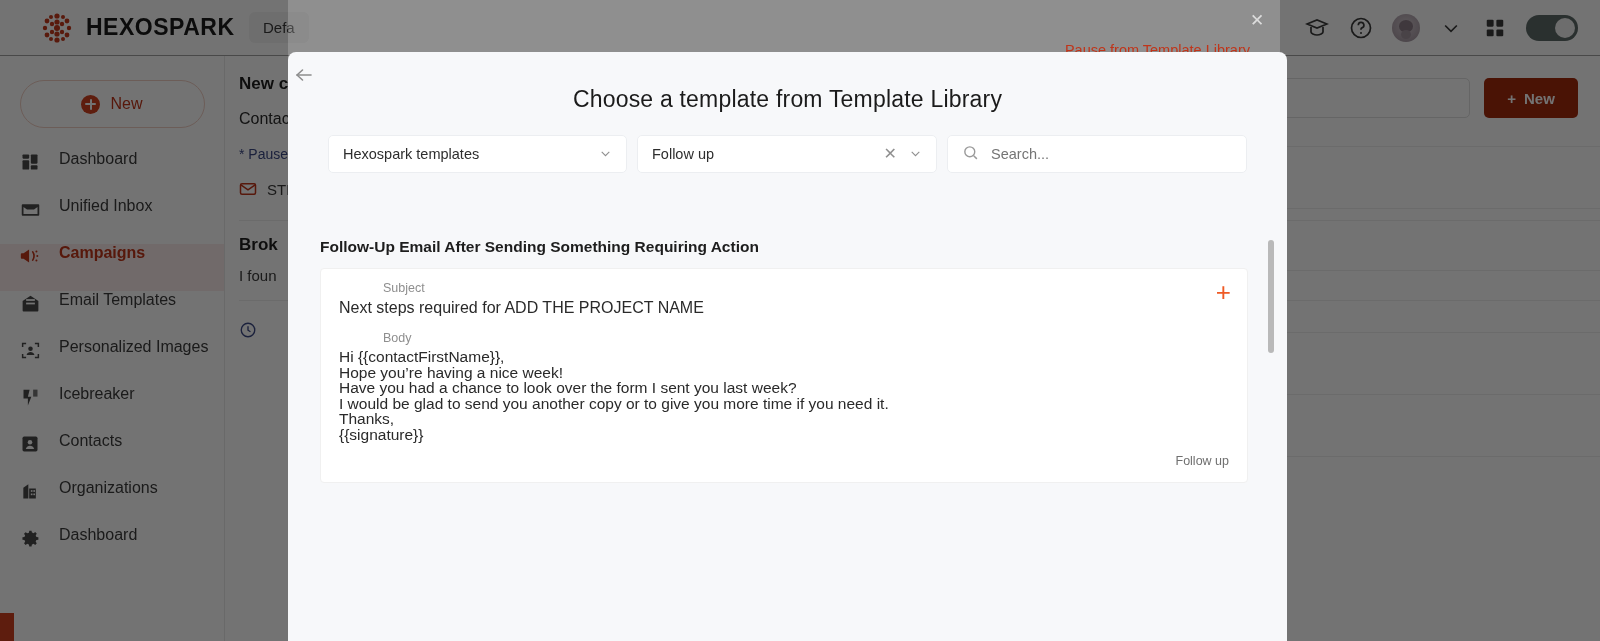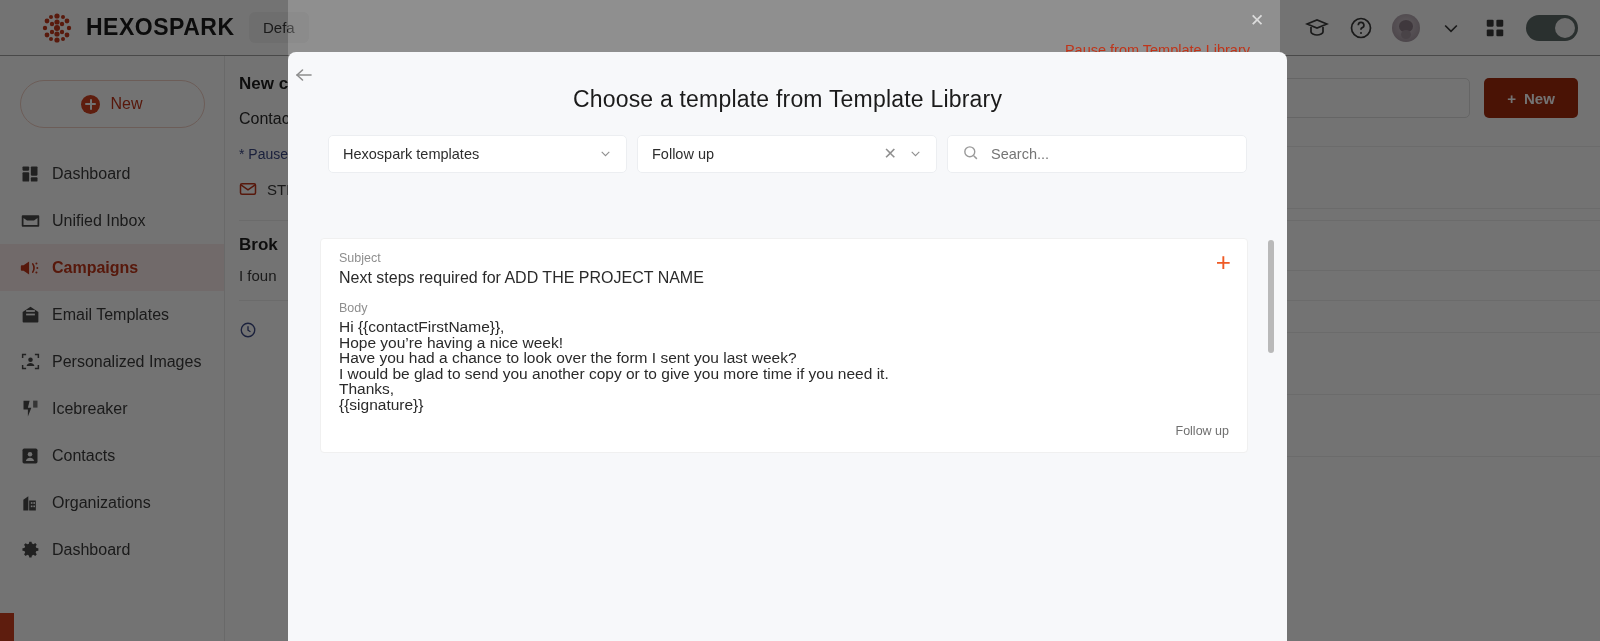--- a/index.html
+++ b/index.html
@@ -73,21 +73,21 @@
     width: 19px; height: 19px; border-radius: 50%; background: #d1401f;
     position: relative; flex: none;
   }
   .plus-circle::before, .plus-circle::after {
     content: ""; position: absolute; background: #fff; border-radius: 1px;
   }
   .plus-circle::before { left: 4px; top: 8.5px; width: 11px; height: 2px; }
   .plus-circle::after  { top: 4px; left: 8.5px; height: 11px; width: 2px; }
 
   .nav-item {
-    display: flex; align-items: center; gap: 10px;
+    display: flex; align-items: flex-start; gap: 17px;
     height: 47px; padding-left: 18px; color: #3c3c3c; font-size: 16px;
   }
   .nav-item .nav-ico { width: 24px; height: 24px; display:flex; align-items:center; justify-content:center; color:#4a4a4a; flex:none; }
   .nav-item.active { background: #fbecea; color: #c0351a; font-weight: bold; }
   .nav-item.active .nav-ico { color: #c0351a; }
   .sidebar-accent {
     position: absolute; left: 0; bottom: 0; width: 14px; height: 28px; background: #d1401f;
   }
 
   
@@ -183,21 +183,21 @@
     overflow: hidden;
   }
   .tpl-item { padding: 16px 0 0 32px; }
   .tpl-name {
     font-size: 15.5px; font-weight: bold; color: #1d1d1d; margin-bottom: 12px;
   }
   .tpl-card {
     width: 928px; background: #fff; border: 1px solid #f0f0f0; border-radius: 4px;
     padding: 12px 18px 14px 18px; position: relative;
   }
-  .lbl { font-size: 12.5px; color: #8e8e8e; margin-bottom: 4px; }
+  .lbl { font-size: 12.5px; color: #8e8e8e; margin-bottom: 4px; margin-left: 44px; }
   .subject-val { font-size: 16px; color: #2a2a2a; margin-bottom: 14px; }
   .body-line { font-size: 15.5px; color: #2a2a2a; line-height: 1.0; }
   .body-block { display: flex; flex-direction: column; }
   .tpl-add {
     position: absolute; top: 10px; right: 16px;
     color: #ef5a25; font-size: 26px; line-height: 1; font-weight: 300;
   }
   .tpl-tag {
     text-align: right; font-size: 12.5px; color: #6f6f6f; margin-top: 12px;
   }
@@ -472,20 +472,21 @@
               <circle cx="11" cy="11" r="7"></circle>
               <path d="M16.5 16.5L21 21"></path>
             </svg>
         </span>
         <input style="border: none; outline: none; width: 100%; font-family: &quot;Liberation Sans&quot;, sans-serif; font-size: 14.5px; color: rgb(45, 45, 45); background: transparent;" placeholder="Search...">
       </div>
     </div>
 
     <div class="tpl-scroll">
       <div class="tpl-item">
+        <div class="tpl-name">Follow-Up Email After Sending Something Requiring Action</div>
         <div class="tpl-card">
           <div class="tpl-add">+</div>
           <div class="lbl">Subject</div>
           <div class="subject-val">Next steps required for ADD THE PROJECT NAME</div>
           <div class="lbl">Body</div>
           <div class="body-block">
             <div class="body-line">Hi {{contactFirstName}},</div>
             <div class="body-line">Hope you’re having a nice week!</div>
             <div class="body-line">Have you had a chance to look over the form I sent you last week?</div>
             <div class="body-line">I would be glad to send you another copy or to give you more time if you need it.</div>

